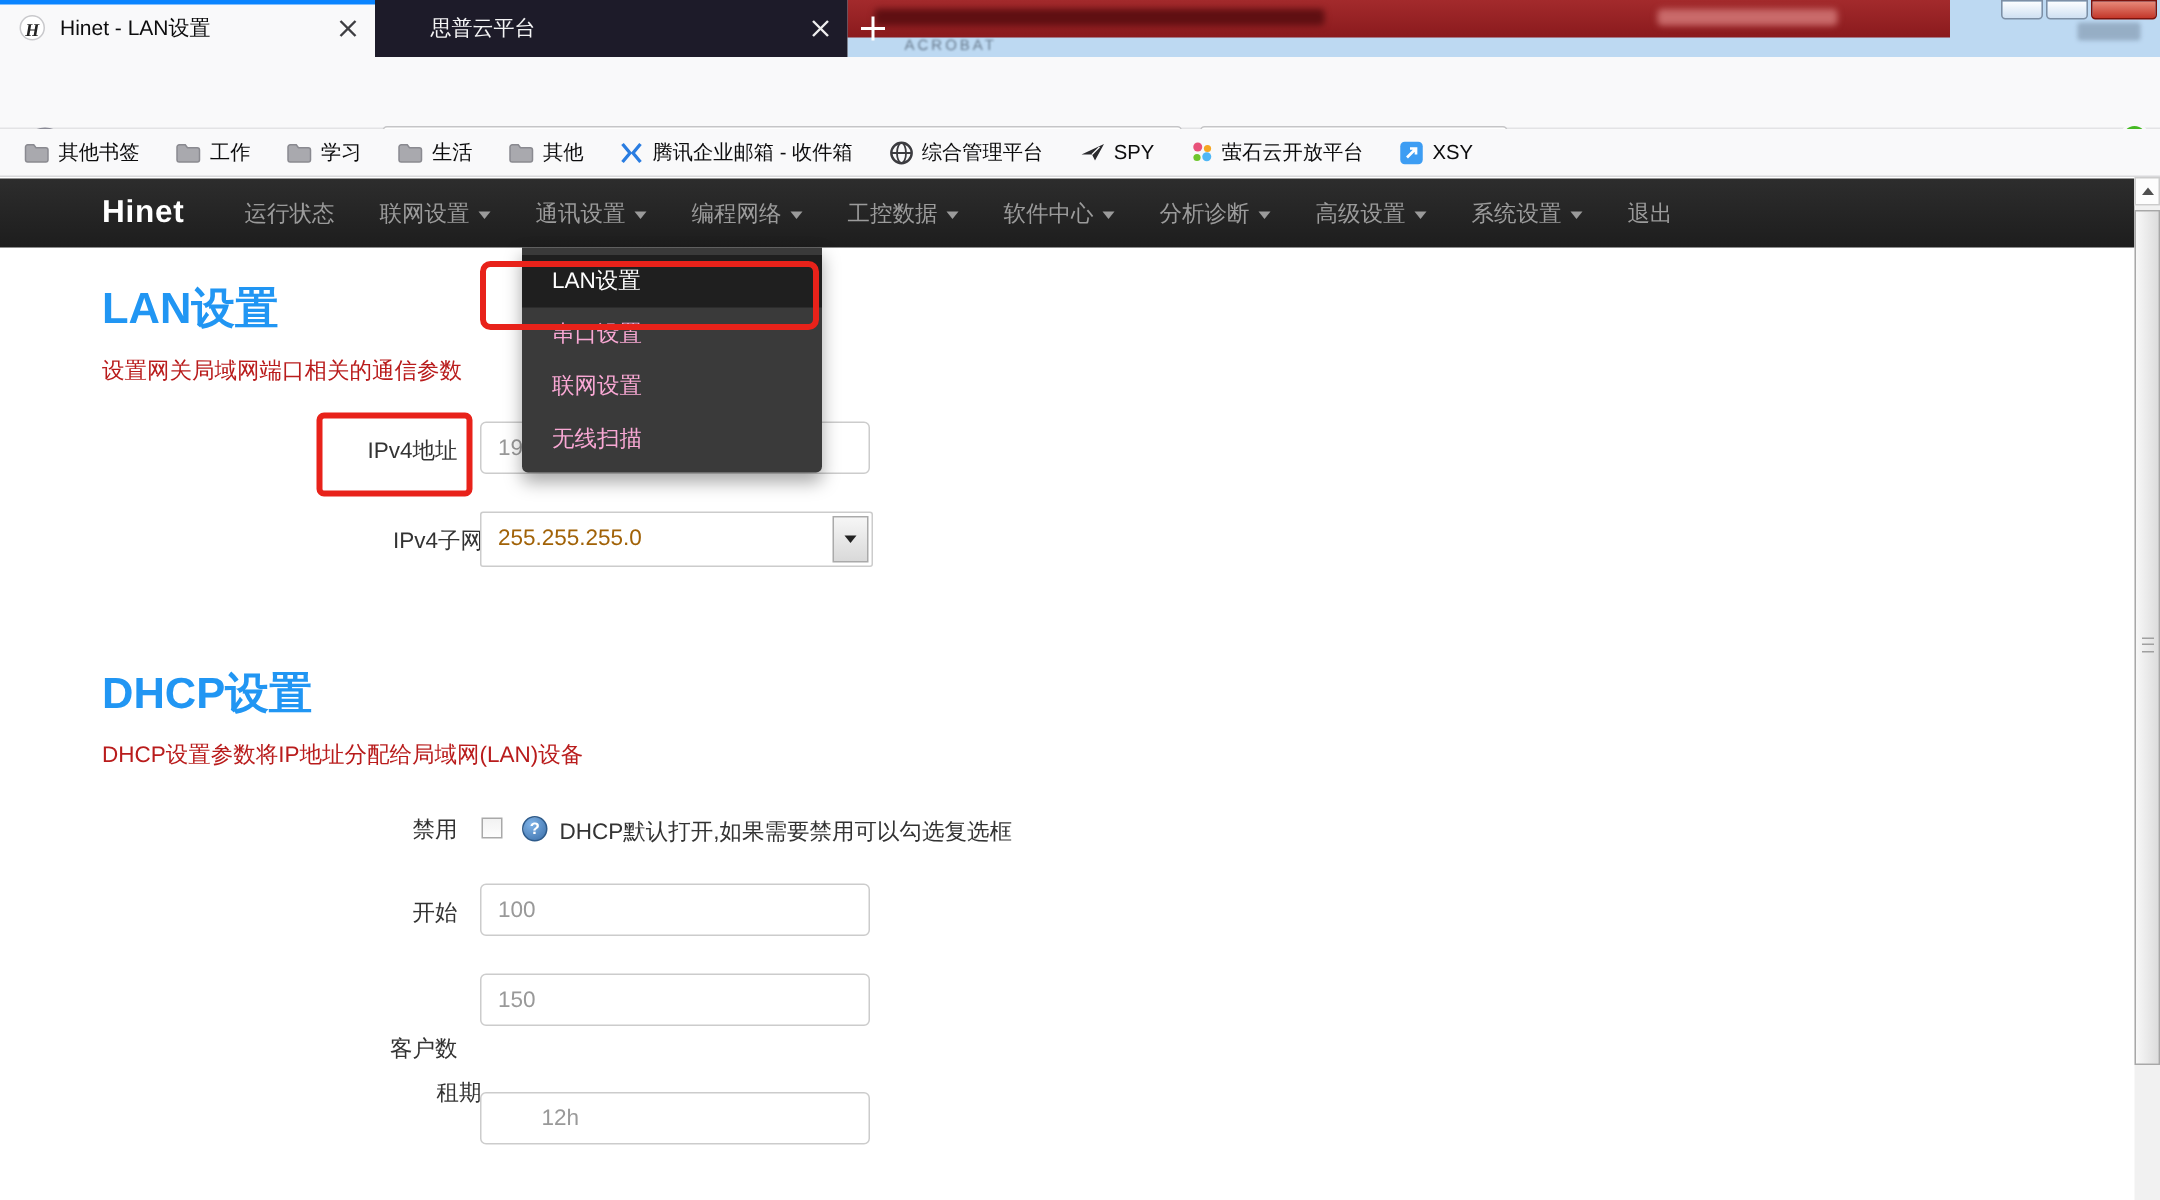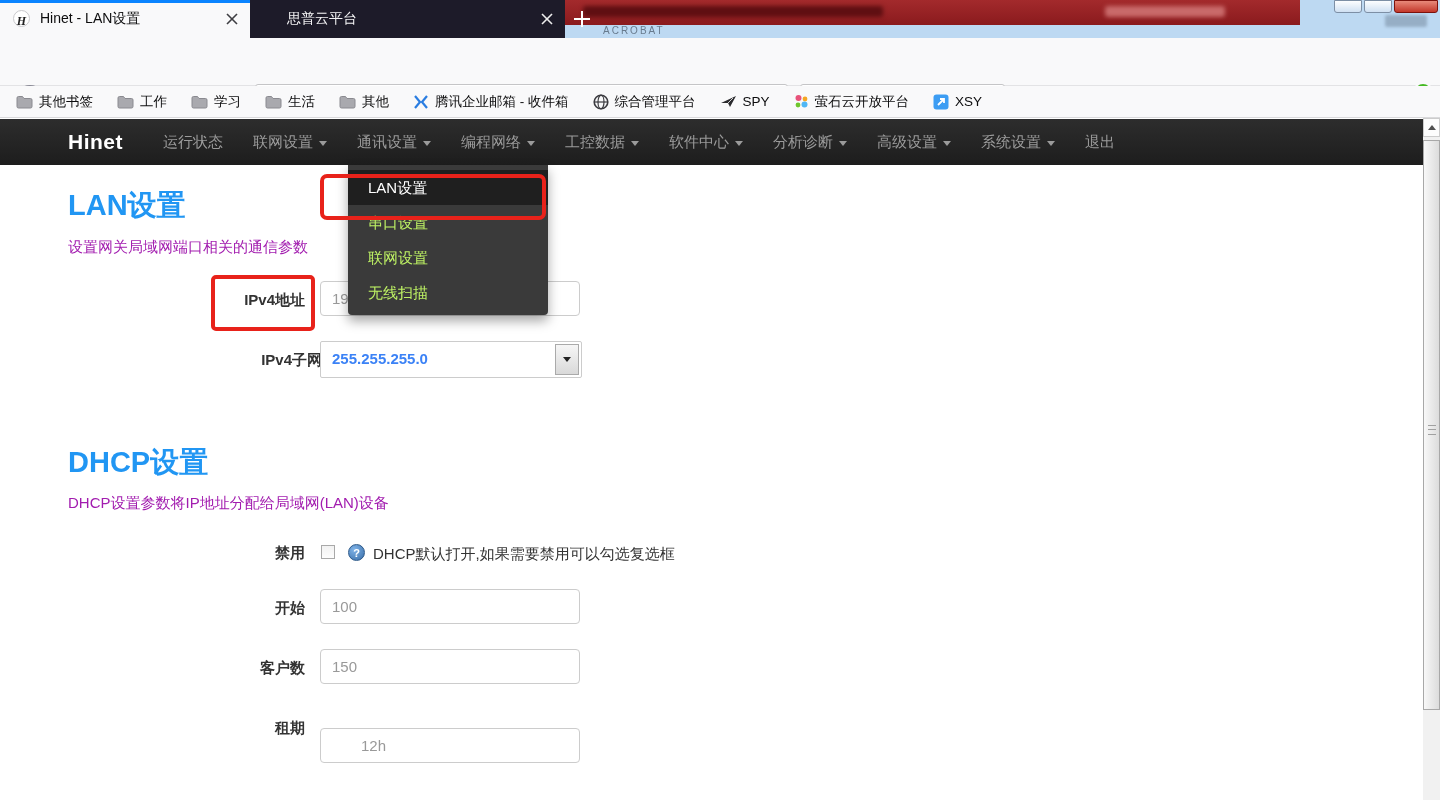--- a/index.html
+++ b/index.html
@@ -65,36 +65,36 @@
   .sitenav{position:absolute;left:0;top:1px;width:100%;height:46px;
     background:linear-gradient(#2d2d2d,#1d1d1d);display:flex;align-items:center;
     padding-left:68px;box-sizing:border-box;gap:30px;}
   .brand{color:#fff;font-size:21px;font-weight:bold;margin-right:10px;letter-spacing:.5px;}
   .navitem{color:#9b9b9b;font-size:15px;display:flex;align-items:center;gap:6px;white-space:nowrap;cursor:pointer;}
   .caret{width:0;height:0;border-left:4.5px solid transparent;border-right:4.5px solid transparent;
     border-top:5px solid #9b9b9b;margin-top:2px;}
   
   .dropdown{position:absolute;left:348px;top:165px;width:200px;background:#3a3a3a;z-index:40;
     border-radius:0 0 4px 4px;box-shadow:0 6px 12px rgba(0,0,0,.35);padding:5px 0;}
-  .ditem{height:35px;line-height:35px;padding-left:20px;font-size:15px;color:#bef264;cursor:pointer;}
+  .ditem{height:35px;line-height:35px;padding-left:20px;font-size:15px;color:#f9a8d4;cursor:pointer;}
   .ditem.active{background:#1f1f1f;color:#fff;}
   
   .redbox{position:absolute;border:4px solid #e8221a;z-index:60;pointer-events:none;}
   .rb1{left:320px;top:174px;width:218px;height:38px;border-radius:7px;}
   .rb2{left:211px;top:275px;width:96px;height:48px;border-radius:5px;}
   
   .h1{position:absolute;left:68px;font-size:29px;font-weight:bold;color:#2196f3;}
-  .subt{position:absolute;left:68px;font-size:15px;color:#a21caf;}
-  .flabel{position:absolute;left:0;width:305px;text-align:right;font-size:15px;color:#333;font-weight:bold;}
+  .subt{position:absolute;left:68px;font-size:15px;color:#b91c1c;}
+  .flabel{position:absolute;left:0;width:305px;text-align:right;font-size:15px;color:#333;}
   .finput{position:absolute;left:320px;width:260px;height:35px;border:1px solid #ccc;border-radius:4px;
     font-size:15px;color:#999;padding:0 0 0 11px;background:#fff;box-sizing:border-box;
     font-family:"Liberation Sans",sans-serif;}
   .fselect{position:absolute;left:320px;width:262px;height:37px;border:1px solid #ccc;border-radius:2px;
     background:#fff;box-sizing:border-box;}
-  .fselect .sval{position:absolute;left:11px;top:8px;font-size:15px;color:#3b82f6;font-weight:bold;}
+  .fselect .sval{position:absolute;left:11px;top:8px;font-size:15px;color:#a16207;}
   .selbtn{position:absolute;right:2px;top:2px;bottom:2px;width:22px;
     background:linear-gradient(#f6f6f6,#d9d9d9);border:1px solid #aaa;
     display:flex;align-items:center;justify-content:center;}
   .seltri{width:0;height:0;border-left:4px solid transparent;border-right:4px solid transparent;
     border-top:5px solid #222;}
   .cbx{position:absolute;left:321px;width:14px;height:14px;border:1px solid #a9a9a9;
     background:linear-gradient(#f2f2f2,#fdfdfd);box-sizing:border-box;}
   .helpi{position:absolute;left:348px;width:17px;height:17px;border-radius:50%;
     background:radial-gradient(circle at 35% 30%,#7fb3e8,#3a6ea8);color:#fff;font-size:11px;
     font-weight:bold;text-align:center;line-height:17px;border:1px solid #2d5a8a;box-sizing:border-box;}
@@ -413,25 +413,25 @@
       <span class="cbx" style="top:427px;"></span>
       <span class="helpi" style="top:426px;">?</span>
       <span class="hint" style="top:427px;">DHCP默认打开,如果需要禁用可以勾选复选框</span>
     </div>
 
     <div>
       <label class="flabel" style="top:481px;">开始</label>
       <input class="finput" style="top: 471px;" value="100">
     </div>
     <div>
-      <label class="flabel" style="top:541px;">客户数</label>
+      <label class="flabel" style="top:572px;">客户数</label>
       <input class="finput" style="top: 531px;" value="150">
     </div>
     <div>
-      <label class="flabel" style="top:601px;">租期</label>
+      <label class="flabel" style="top:601px;padding-left:16px;">租期</label>
       <input class="finput" style="top: 610px; padding-left: 40px;" value="12h">
     </div>
   </div>
 
   <div class="dropdown">
     <div class="ditem active">LAN设置</div>
     <div class="ditem">串口设置</div>
     <div class="ditem">联网设置</div>
     <div class="ditem">无线扫描</div>
   </div>

